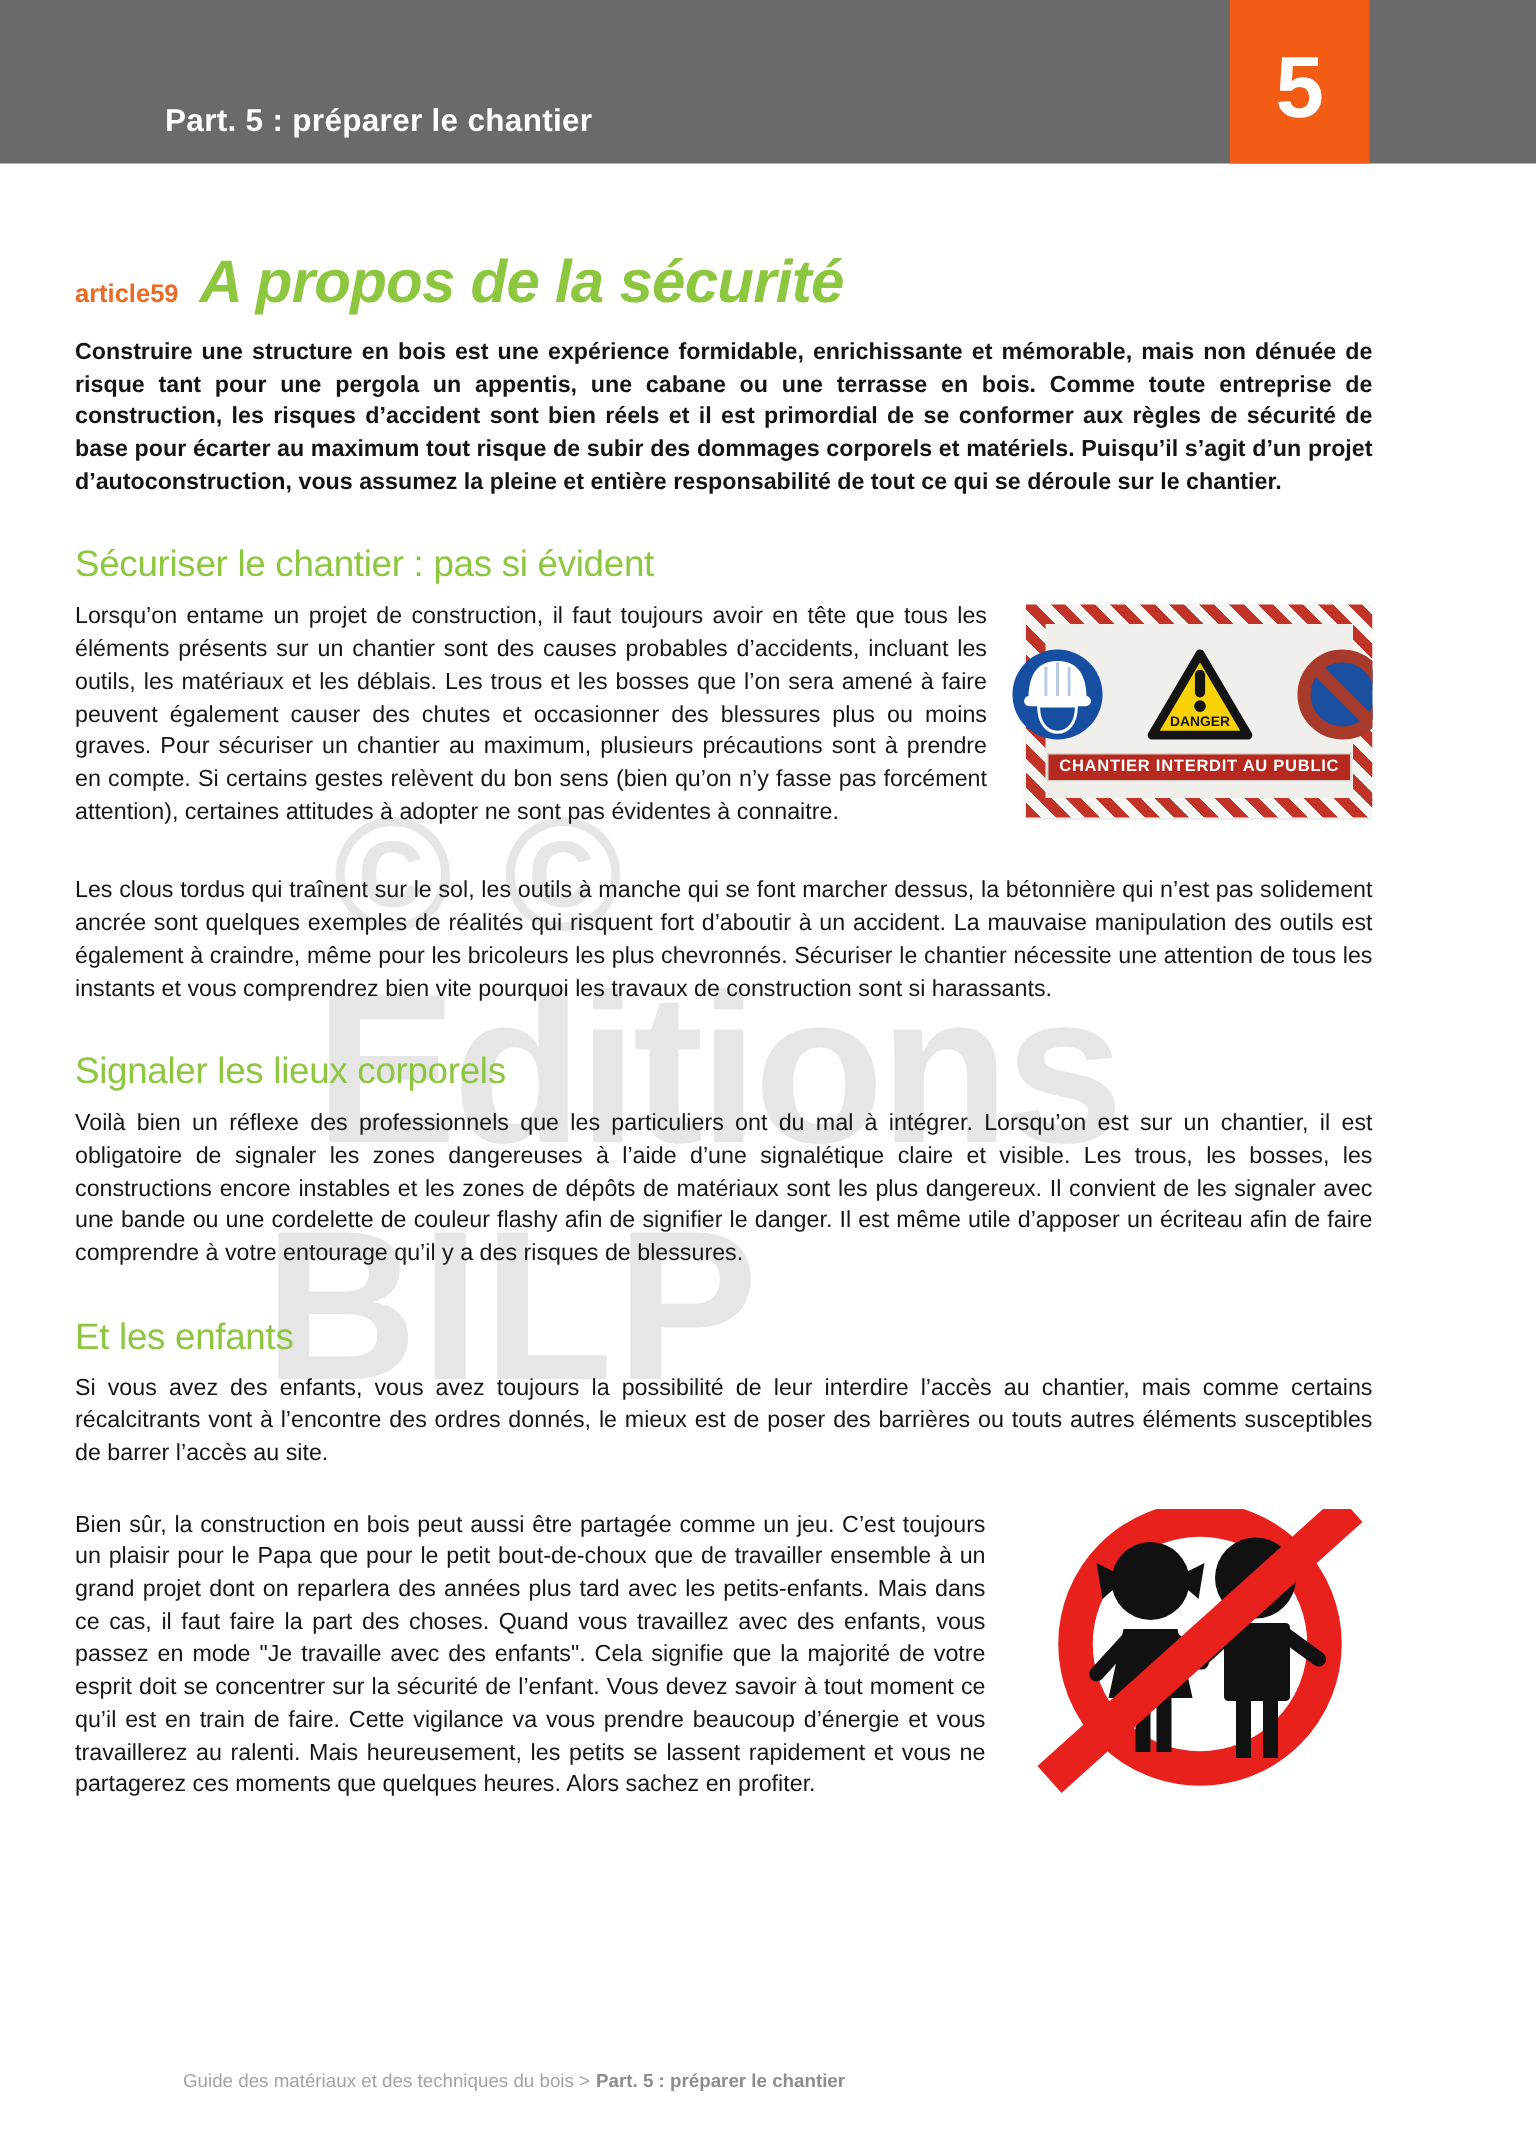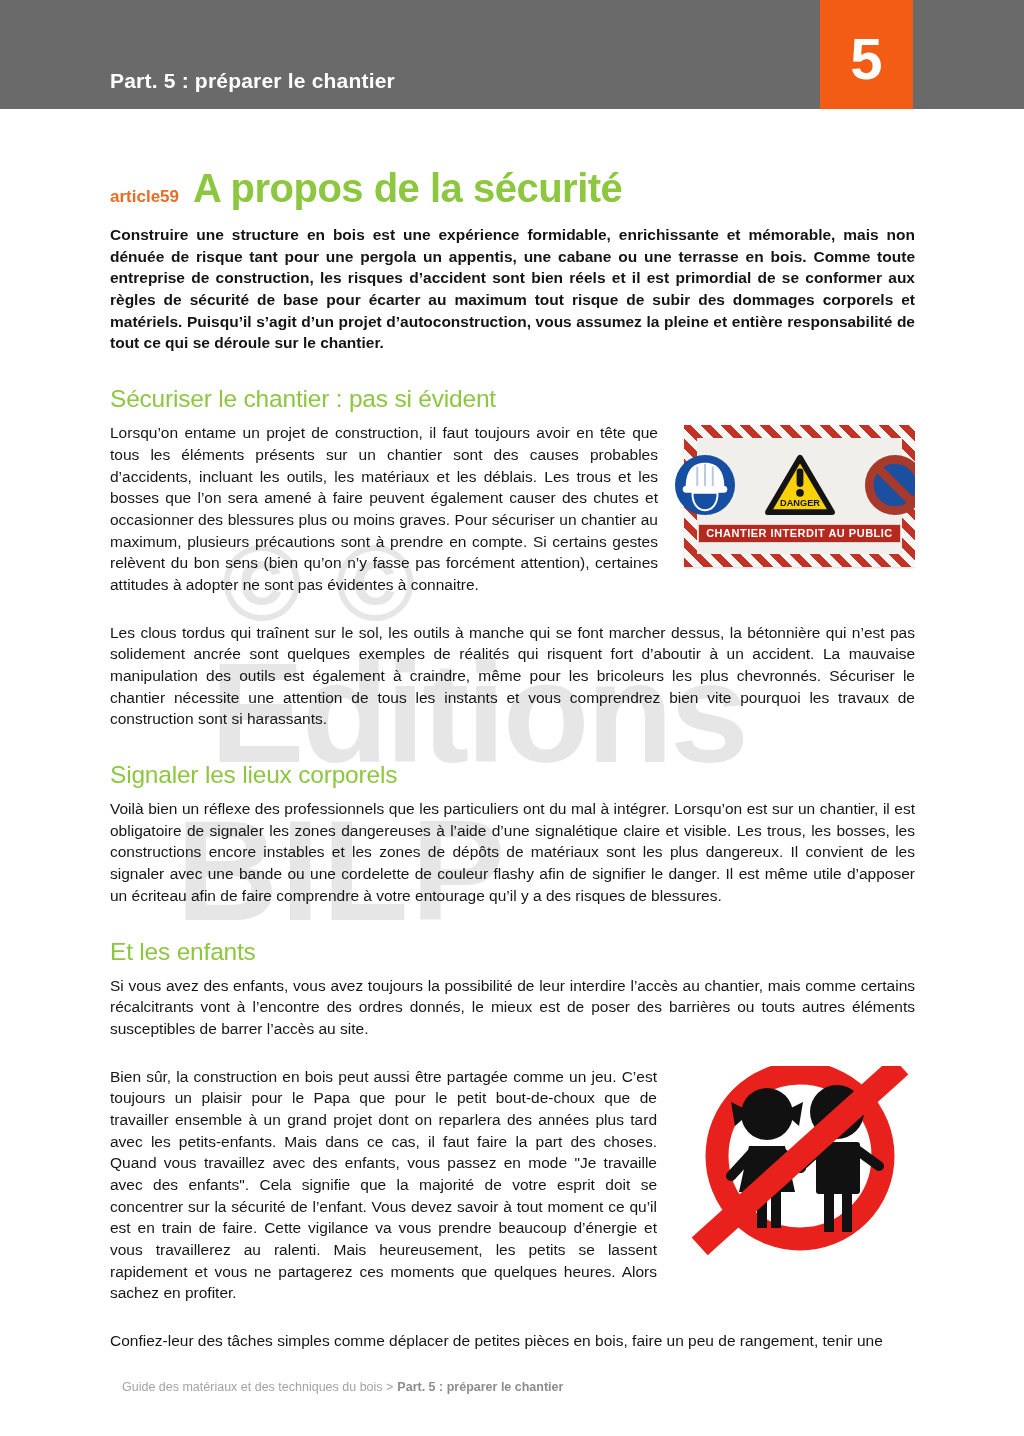--- a/index.html
+++ b/index.html
@@ -72,38 +72,39 @@
     font-size: 142px;
     font-weight: bold;
     letter-spacing: 2px;
     line-height: 1;
   }
 
   
   .content {
     position: relative;
     z-index: 1;
-    padding: 168px 109px 0 110px;
+    padding: 168px 109px 0 50px;
   }
   .article-head {
     display: flex;
     align-items: baseline;
     gap: 14px;
   }
   .article-label {
     color: #e96b24;
     font-size: 17px;
     font-weight: bold;
   }
   .article-title {
     color: #8dc63f;
     font-size: 40px;
     font-weight: bold;
     letter-spacing: -0.5px;
     line-height: 1;
+    font-style: italic;
   }
   .intro {
     margin-top: 16px;
     font-size: 15.5px;
     font-weight: bold;
     line-height: 1.4;
     text-align: justify;
     color: #141414;
   }
   h2.section-title {
@@ -281,21 +282,20 @@
             <line x1="134" y1="88" x2="114" y2="106" stroke="#111111" stroke-width="10" stroke-linecap="round"></line>
             <line x1="172" y1="88" x2="194" y2="104" stroke="#111111" stroke-width="10" stroke-linecap="round"></line>
             <rect x="139" y="132" width="10" height="38" fill="#111111"></rect>
             <rect x="157" y="132" width="10" height="38" fill="#111111"></rect>
 
             <rect x="-20" y="82" width="270" height="24" fill="#e8211d" transform="rotate(-42 115 94)"></rect>
           </svg>
         </figure>
         <p class="para">Bien sûr, la construction en bois peut aussi être partagée comme un jeu. C’est toujours un plaisir pour le Papa que pour le petit bout-de-choux que de travailler ensemble à un grand projet dont on reparlera des années plus tard avec les petits-enfants. Mais dans ce cas, il faut faire la part des choses. Quand vous travaillez avec des enfants, vous passez en mode "Je travaille avec des enfants". Cela signifie que la majorité de votre esprit doit se concentrer sur la sécurité de l’enfant. Vous devez savoir à tout moment ce qu’il est en train de faire. Cette vigilance va vous prendre beaucoup d’énergie et vous travaillerez au ralenti. Mais heureusement, les petits se lassent rapidement et vous ne partagerez ces moments que quelques heures. Alors sachez en profiter.</p>
       </div>
-      <p class="para">Confiez-leur des tâches simples comme déplacer de petites pièces en bois, faire un peu de rangement, tenir une</p>
     </section>
 
   </main>
 
   <footer class="footer">
     <div class="breadcrumb">
       <span>Guide des matériaux et des techniques du bois &gt;</span><span class="bc-bold">Part. 5 : préparer le chantier</span>
     </div>
   </footer>
 

